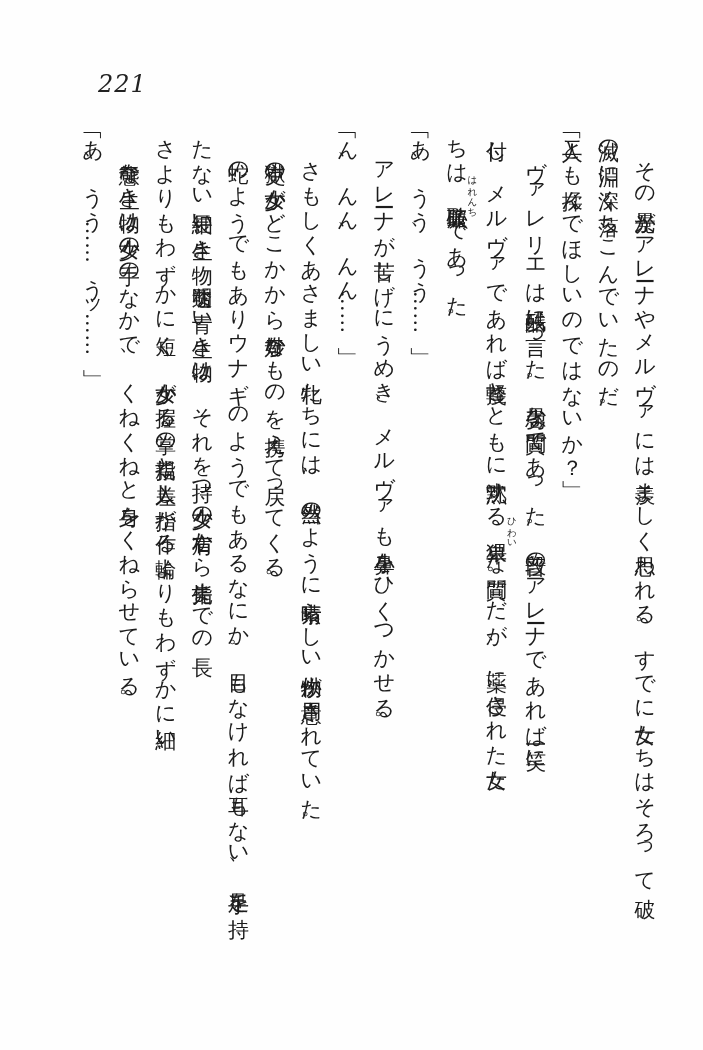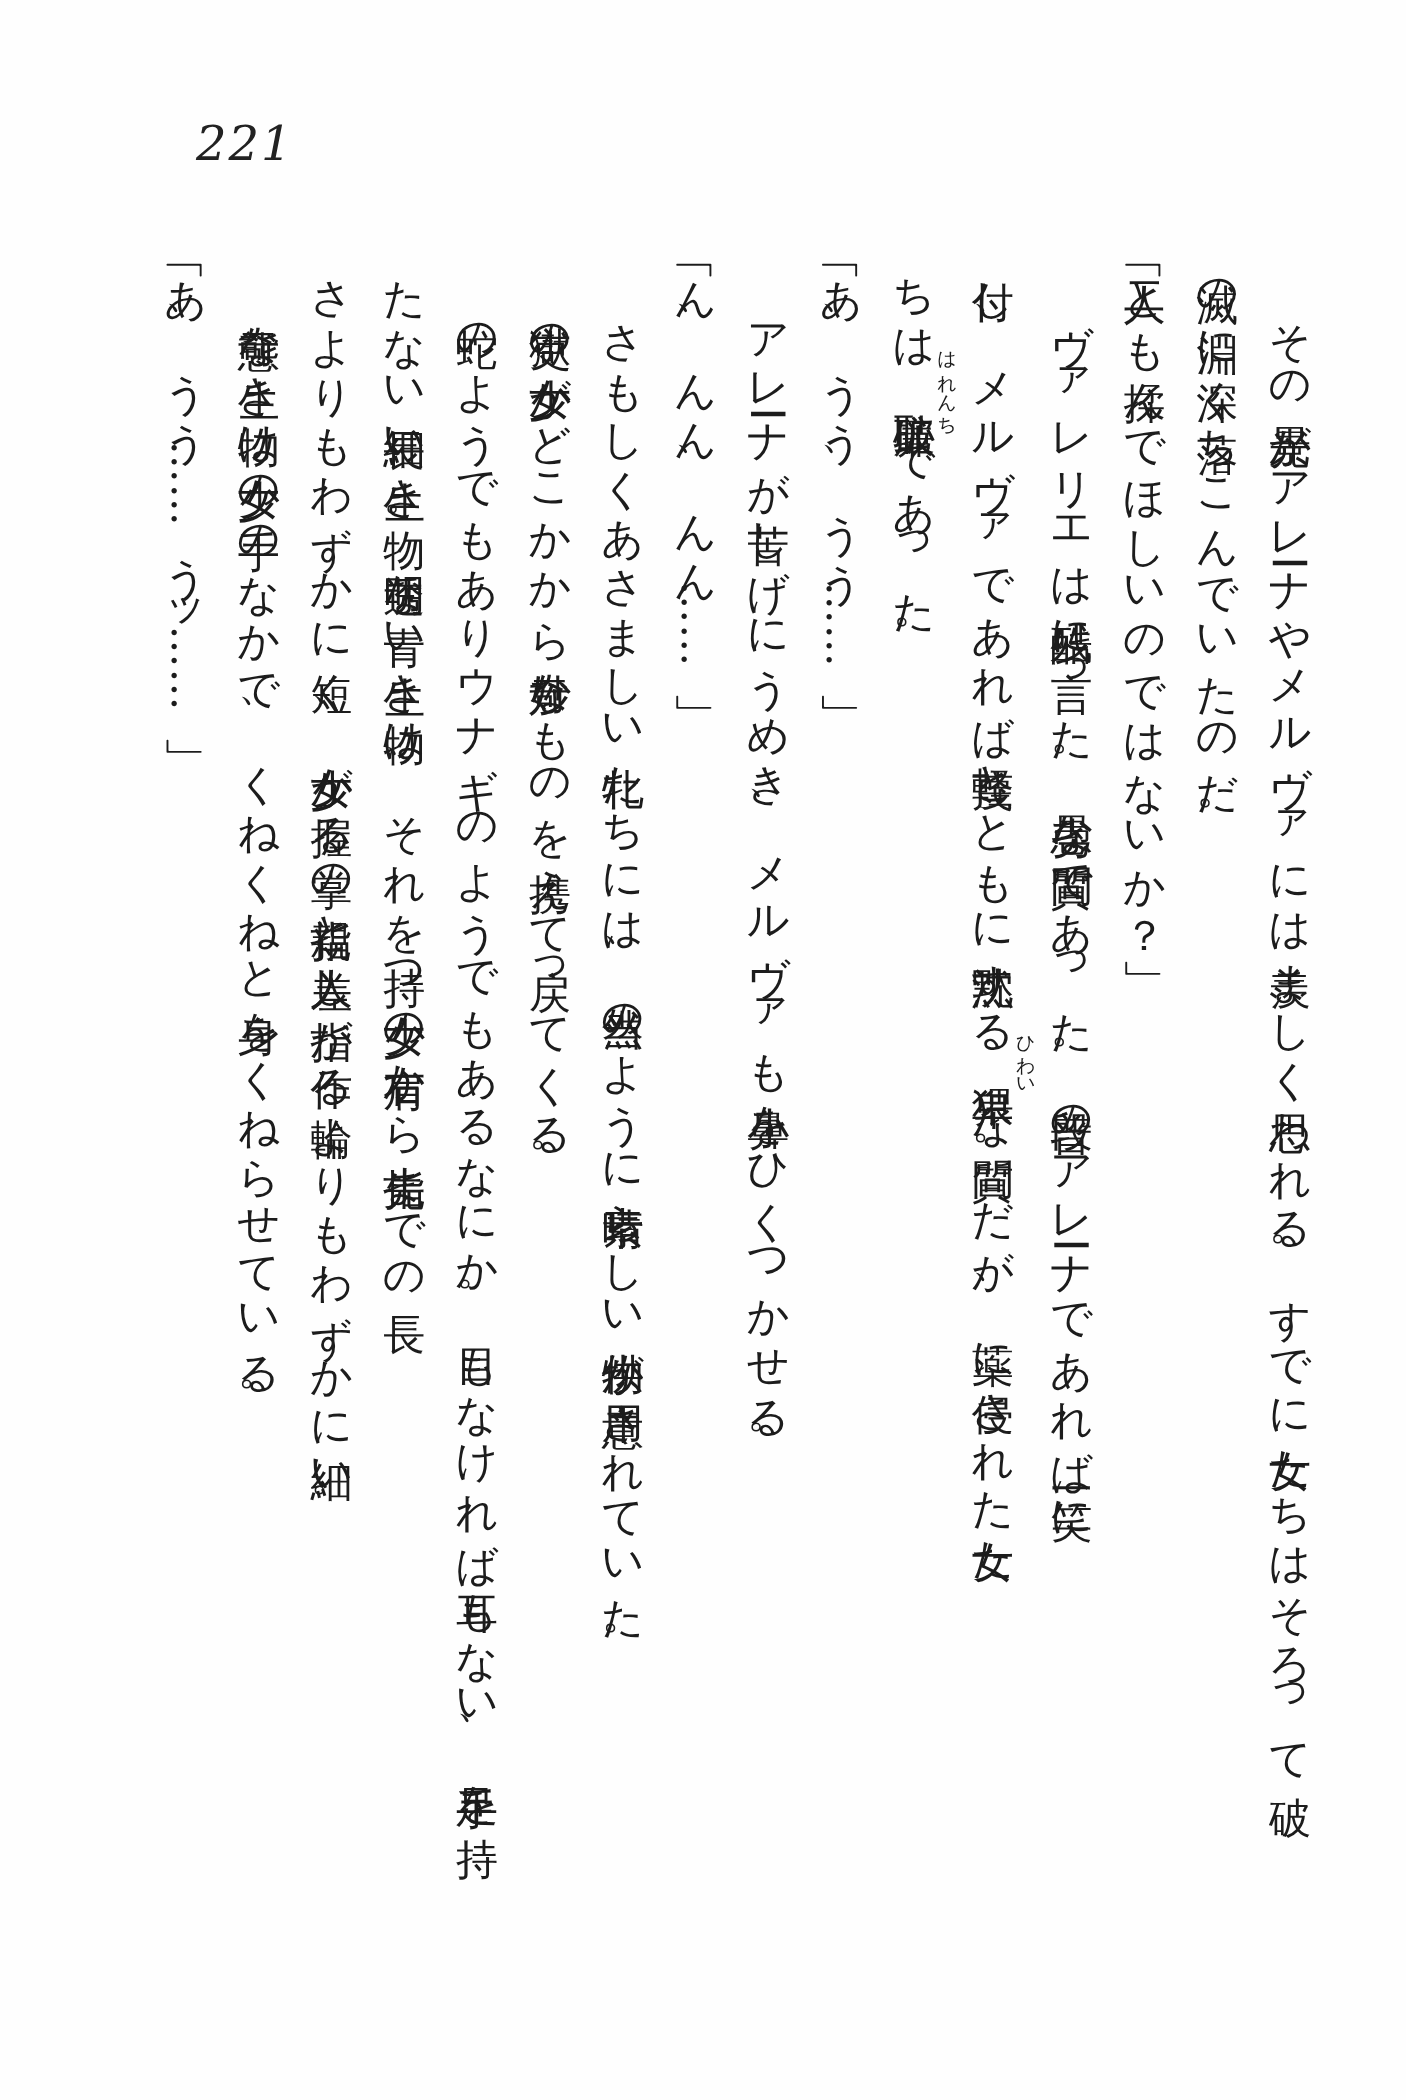--- a/index.html
+++ b/index.html
@@ -14,21 +14,21 @@
     overflow: hidden;
     font-family: "DejaVu Serif", "Liberation Serif", serif;
   }
   .page {
     position: absolute;
     inset: 0;
     background: #fefefe;
   }
   .page-number {
     position: absolute;
-    top: 58px;
+    top: 70px;
     left: 98px;
     font-size: 24px;
     font-style: italic;
     color: #222222;
     letter-spacing: 1px;
   }
   .text-block {
     position: absolute;
     top: 125px;
     right: 40px;

